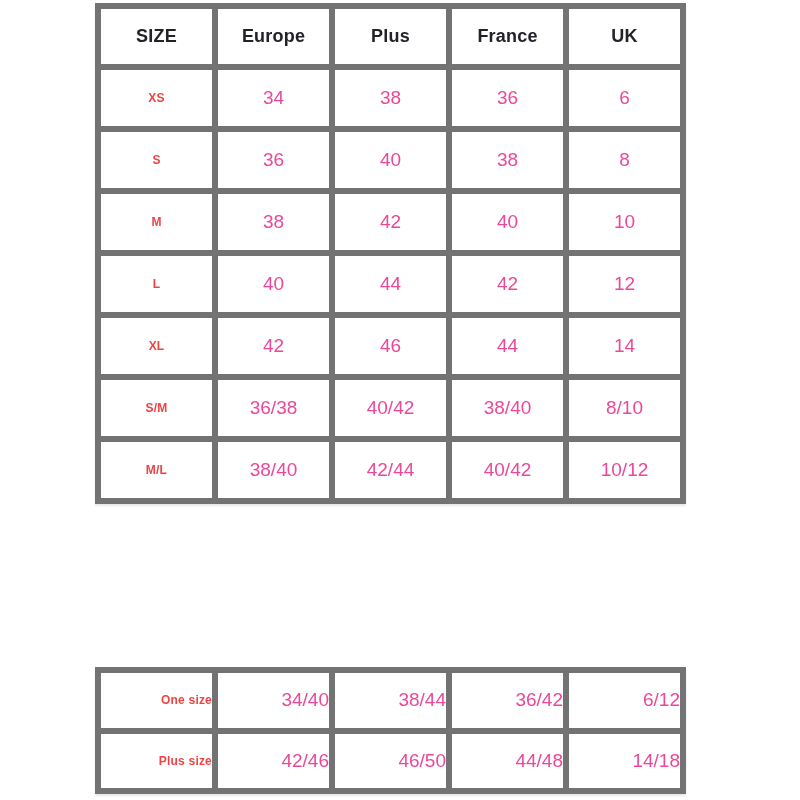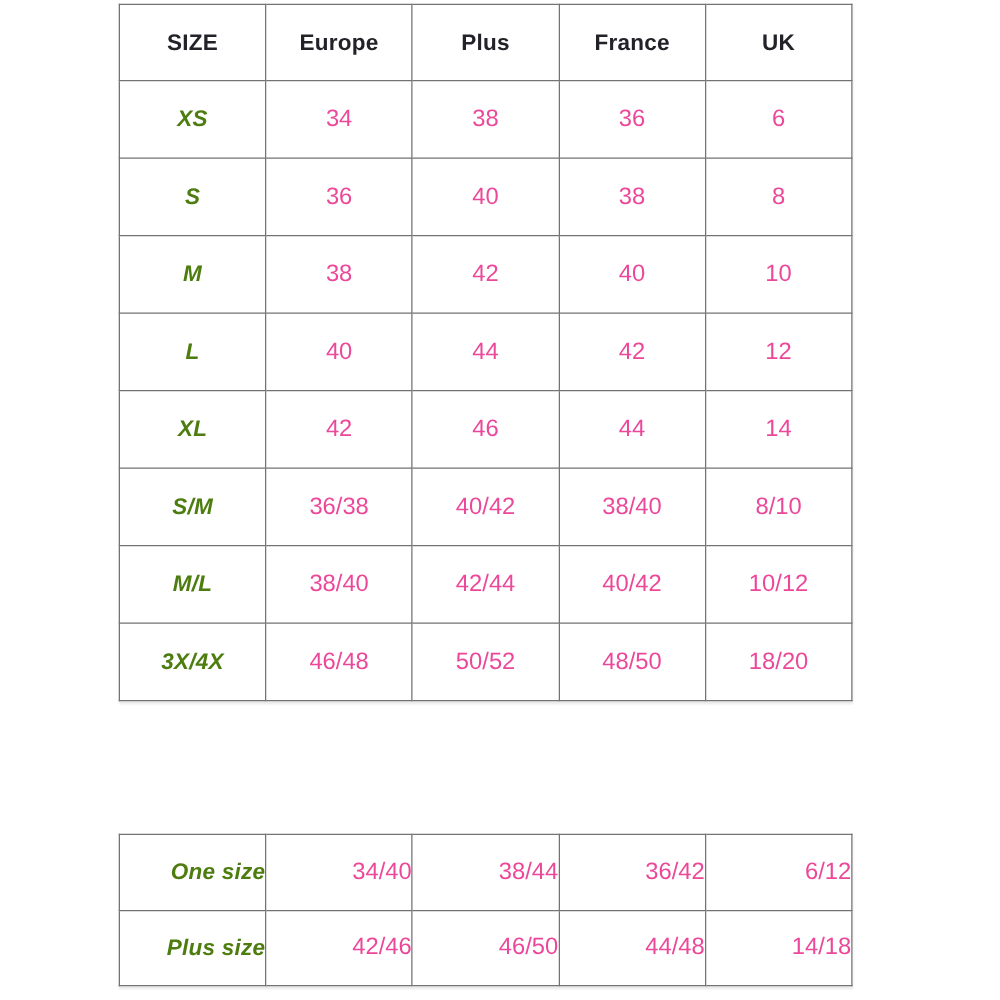--- a/index.html
+++ b/index.html
@@ -17,41 +17,40 @@
     width: 587px;
     border-collapse: collapse;
     background: #ffffff;
     table-layout: fixed;
     box-shadow: 0 2px 2px rgba(0,0,0,0.09);
   }
   #main-size-table { top: 3px; }
   #special-size-table { top: 667px; }
   table.size-table th,
   table.size-table td {
-    border: 1px solid #737373;
+    border: 6px solid #737373;
     text-align: center;
     vertical-align: middle;
     width: 117px;
     padding: 0;
   }
   #main-size-table th { height: 61px; }
   #main-size-table td { height: 62px; }
   #special-size-table td { height: 60.5px; text-align: right; }
   .col-header {
     font-size: 18px;
     font-weight: bold;
     color: #222228;
     letter-spacing: 0.2px;
   }
   .row-label {
-    font-size: 18px;
+    font-size: 12px;
     font-weight: bold;
-    color: #4d7c0f;
+    color: #ef4444;
     letter-spacing: 0.2px;
-    font-style: italic;
   }
   .cell-value {
     font-size: 19px;
     font-weight: 400;
     color: #ec4899;
   }
 </style>
 </head>
 <body>
 
@@ -108,27 +107,20 @@
       <td class="cell-value">38/40</td>
       <td class="cell-value">8/10</td>
     </tr>
     <tr>
       <td class="row-label">M/L</td>
       <td class="cell-value">38/40</td>
       <td class="cell-value">42/44</td>
       <td class="cell-value">40/42</td>
       <td class="cell-value">10/12</td>
     </tr>
-    <tr>
-      <td class="row-label">3X/4X</td>
-      <td class="cell-value">46/48</td>
-      <td class="cell-value">50/52</td>
-      <td class="cell-value">48/50</td>
-      <td class="cell-value">18/20</td>
-    </tr>
   </tbody>
 </table>
 
 <table class="size-table" id="special-size-table">
   <tbody>
     <tr>
       <td class="row-label">One size</td>
       <td class="cell-value">34/40</td>
       <td class="cell-value">38/44</td>
       <td class="cell-value">36/42</td>

